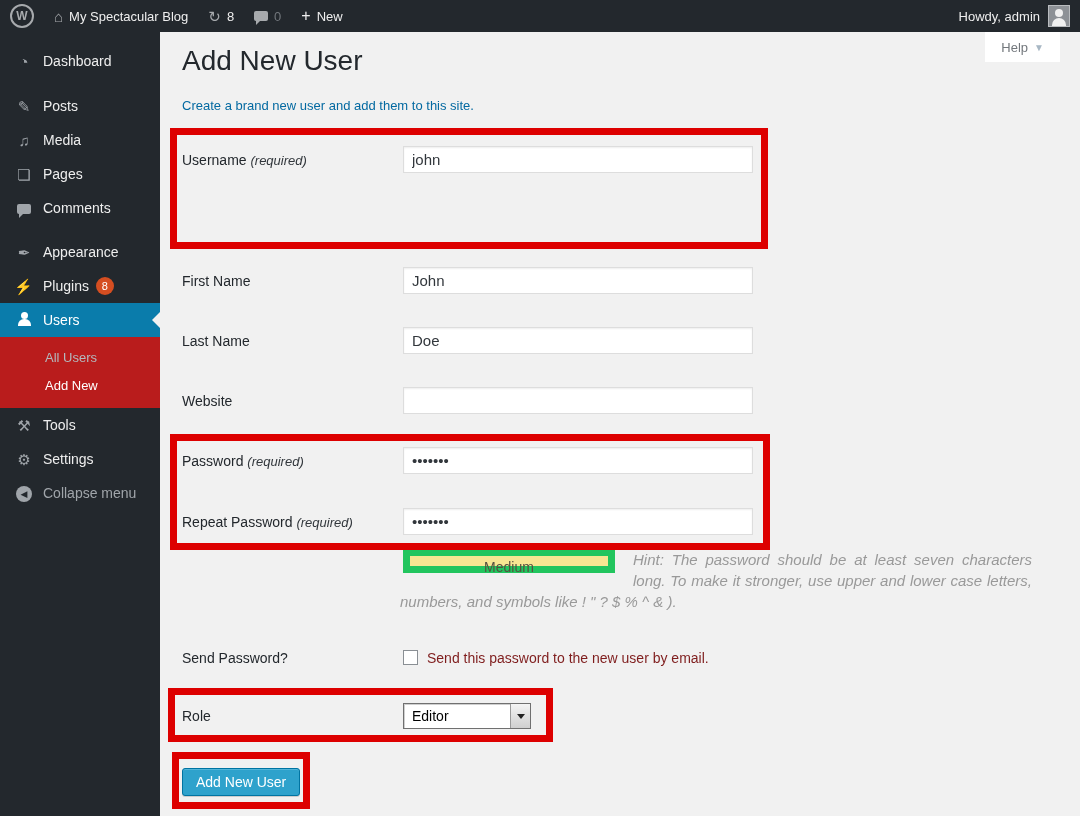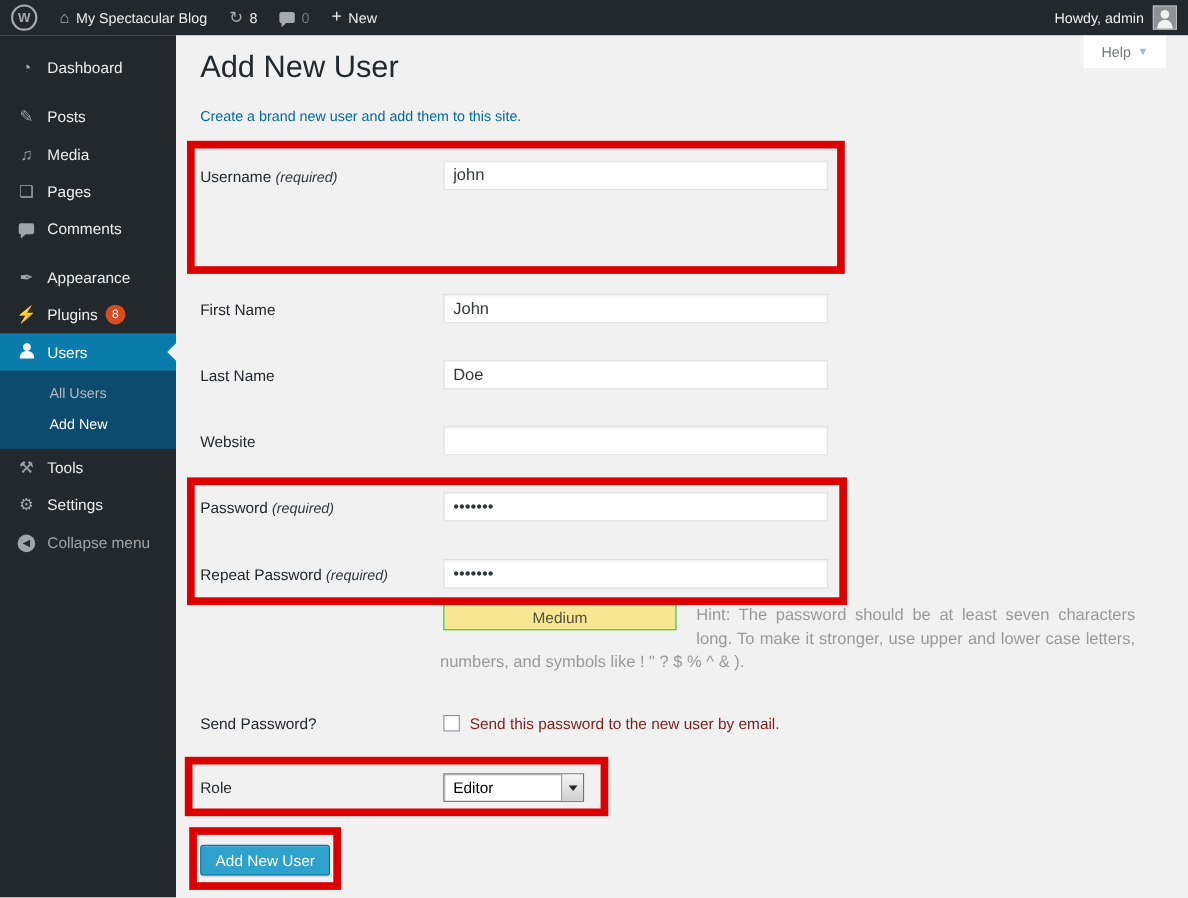--- a/index.html
+++ b/index.html
@@ -46,21 +46,21 @@
   .menu-item.active .mi-icon{color:#fff;}
   .menu-item.active::after{
     content:"";position:absolute;right:0;top:50%;margin-top:-8px;
     border:8px solid transparent;border-right-color:#f1f1f1;
   }
   .menu-item.dim{color:#a0a5aa;}
   .badge{
     margin-left:7px;background:#d54e21;color:#fff;border-radius:50%;
     min-width:18px;height:18px;line-height:18px;text-align:center;font-size:11px;display:inline-block;
   }
-  #submenu{background:#0c4a6e;padding:7px 0 8px 0;}
+  #submenu{background:#b91c1c;padding:7px 0 8px 0;}
   .submenu-item{height:28px;line-height:28px;padding-left:45px;font-size:13px;color:#b4b9be;cursor:pointer;}
   .submenu-item.current{color:#fff;}
   .gap11{margin-top:11px;}
   .gap10{margin-top:10px;}
   .person{width:15px;height:14px;position:relative;display:inline-block;}
   .person::before{content:"";position:absolute;top:0;left:4px;width:7px;height:7px;border-radius:50%;background:#a0a5aa;}
   .person::after{content:"";position:absolute;top:7px;left:1px;width:13px;height:7px;border-radius:6px 6px 0 0;background:#a0a5aa;}
   .menu-item.active .person::before,.menu-item.active .person::after{background:#fff;}
   .bubble.side{background:#a0a5aa;}
   .bubble.side::after{border-top-color:#a0a5aa;border-left-color:#a0a5aa;}
@@ -90,25 +90,25 @@
   #row-user{top:114px;}
   #row-email{top:175px;}
   #row-first{top:235px;}
   #row-last{top:295px;}
   #row-web{top:355px;}
   #row-pass{top:415px;}
   #row-pass2{top:476px;}
   #strength-wrap{position:absolute;left:240px;top:517px;width:632px;}
   #strength-meter{
     float:left;width:212px;height:24px;margin:0 18px 6px 3px;
-    border:1px solid #22c55e;background:#f8e692;box-sizing:border-box;
+    border:7px solid #22c55e;background:#f8e692;box-sizing:border-box;
     text-align:center;line-height:22px;font-size:14px;color:#55503f;
   }
   #pass-hint{
-    margin:0;font-size:15px;color:#999;line-height:21px;text-align:justify;
+    margin:0;font-size:15px;font-style:italic;color:#999;line-height:21px;text-align:justify;
   }
   #row-send{top:612px;}
   .send-field{display:flex;align-items:center;gap:9px;}
   #send-checkbox{
     appearance:none;-webkit-appearance:none;width:15px;height:15px;margin:0;
     border:1px solid #8a8f94;background:#fff;cursor:pointer;
   }
   .send-label{font-size:14px;color:#7f1d1d;}
   #row-role{top:670px;}
   .select-box{

